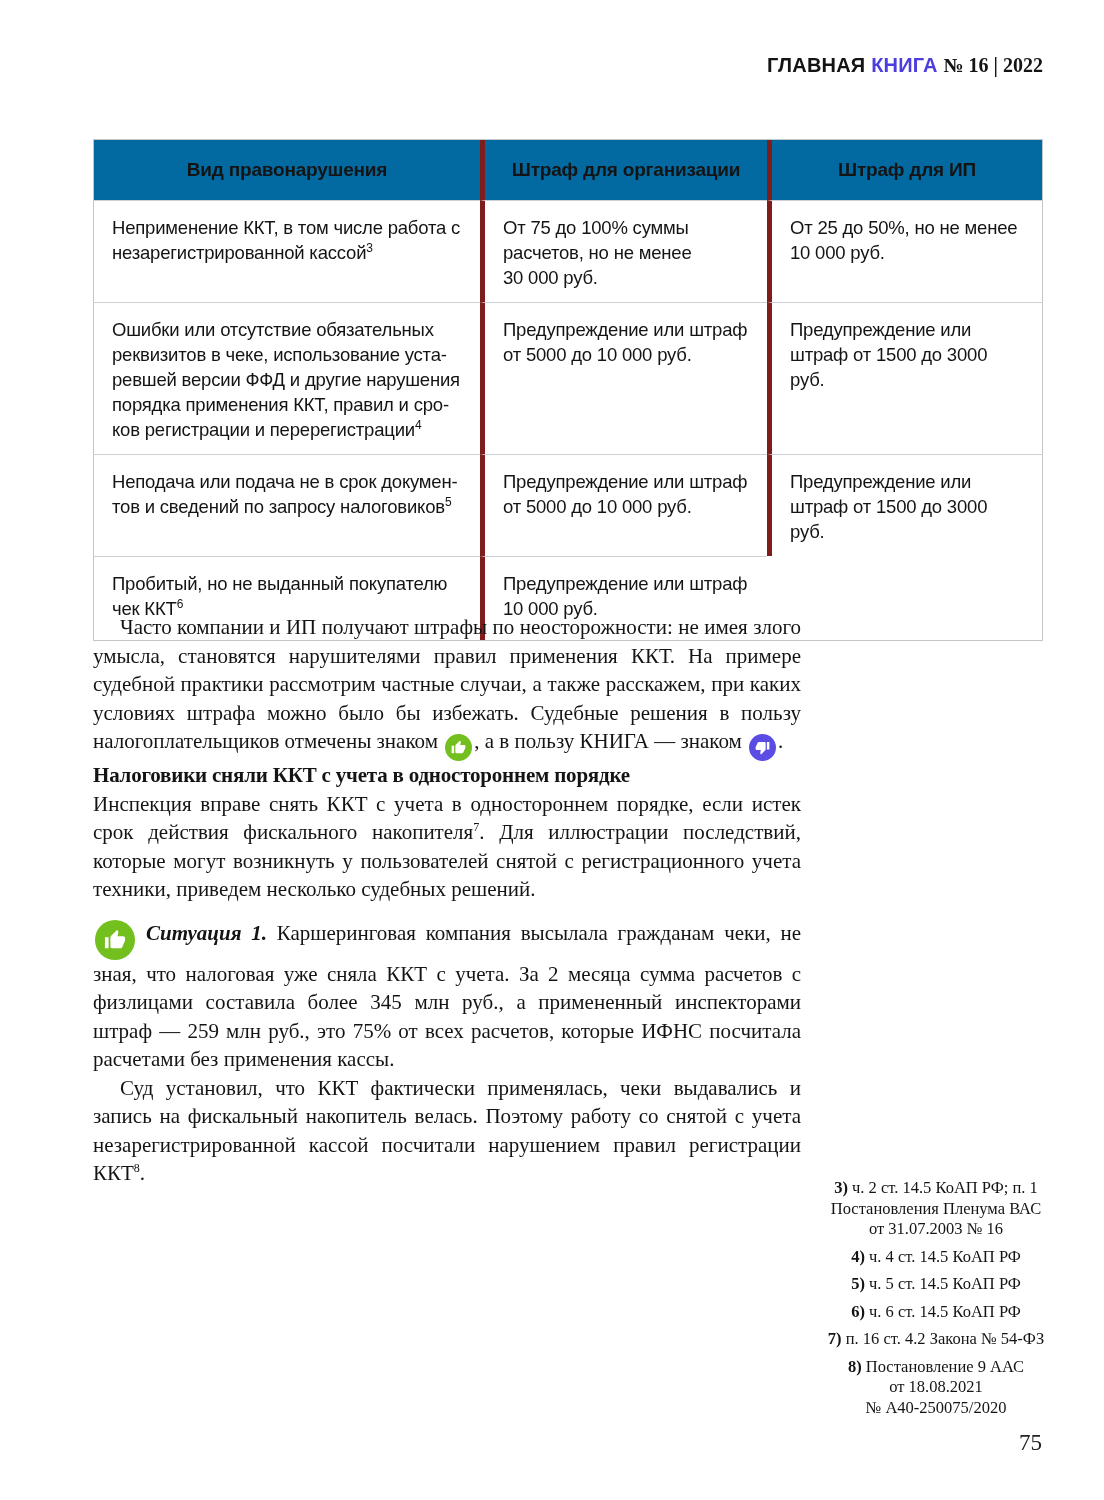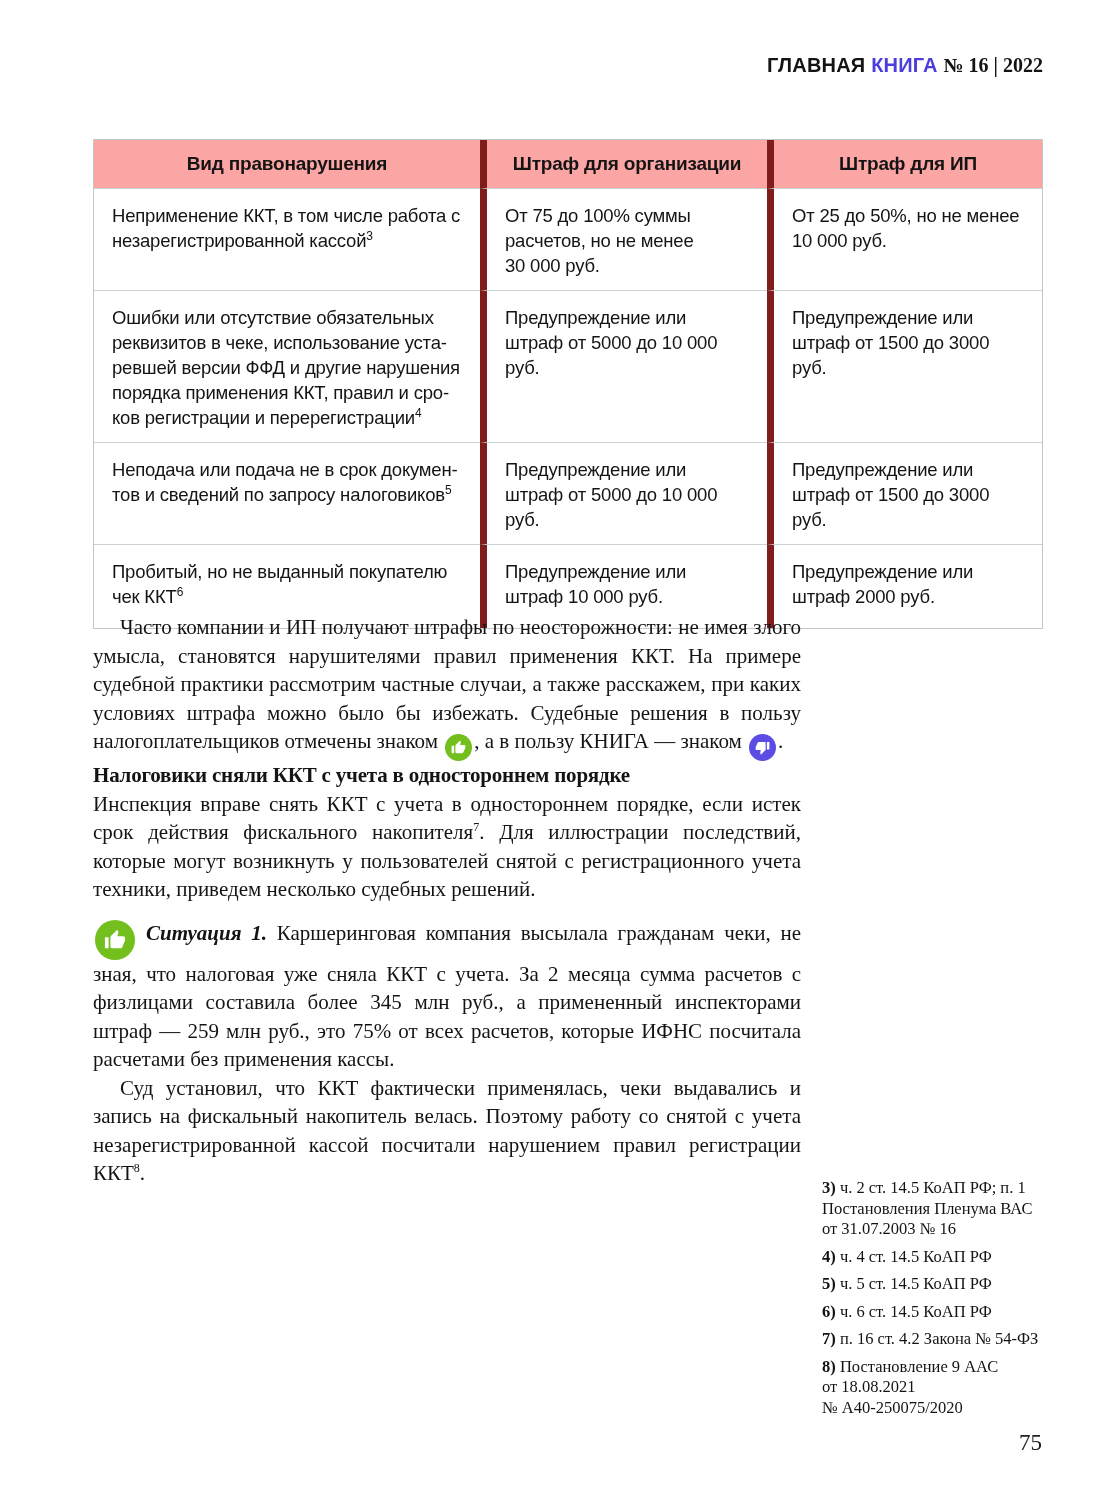--- a/index.html
+++ b/index.html
@@ -10,25 +10,25 @@
   .masthead{position:absolute;top:54px;right:61px;font-weight:bold;font-size:20px;
             font-family:"Liberation Sans",sans-serif;letter-spacing:0.2px;white-space:nowrap;}
   .masthead .accent{color:#4c3edd;}
   .masthead .issue{font-family:"Liberation Serif",serif;letter-spacing:0;}
 
   
   .fine-table{position:absolute;left:93px;top:139px;width:950px;box-sizing:border-box;
               display:grid;grid-template-columns:386px 287px 275px;
               border:1px solid #c2c8ca;background:#fff;
               font-family:"Liberation Sans",sans-serif;}
-  .th{background:#fca5a5;height:48px;box-sizing:border-box;display:flex;align-items:center;
+  .th{background:#0369a1;height:60px;box-sizing:border-box;display:flex;align-items:center;
       justify-content:center;font-weight:bold;font-size:19px;letter-spacing:-0.2px;}
   .td{box-sizing:border-box;padding:14px 18px 12px;font-size:18.5px;line-height:25px;
       letter-spacing:-0.2px;border-top:1px solid #ccd1d3;hyphens:manual;}
-  .c2,.c3{border-left:7px solid #7f1d1d;}
+  .c2,.c3{border-left:5px solid #7f1d1d;}
   .r1{min-height:85px}.r2{min-height:140px}.r3{min-height:85px}.r4{min-height:84px}
   .td sup,.main sup{font-size:12px;line-height:0;}
 
   
   .main{position:absolute;left:93px;top:613px;width:708px;}
   .main p{margin:0;font-size:21px;line-height:28.5px;text-align:justify;hyphens:manual;}
   .indent{text-indent:27px;}
   .section-title{font-size:27px;line-height:33px;font-weight:bold;margin:29px 0 14px;
                  text-align:left;letter-spacing:-0.2px;}
   .sit{margin-top:15px !important;}
@@ -39,21 +39,21 @@
                align-items:center;justify-content:center;vertical-align:-7px;margin:0 2px;}
   .icon-circle.up{background:#72bf1d;}
   .icon-circle.down{background:#5b4de4;}
   .icon-circle svg{width:15px;height:15px;fill:#fff;}
   .icon-big{width:40px;height:40px;vertical-align:-11px;margin-right:11px;}
   .icon-big svg{width:22px;height:22px;}
 
   
   .footnotes{position:absolute;left:822px;top:1178px;width:228px;font-size:16.5px;
              line-height:20.5px;}
-  .fn{margin-bottom:7px;}
+  .fn{margin-bottom:7px;text-align:center;}
   .fn-num{font-weight:bold;}
   .fn-text{white-space:pre-line;}
 
   .page-number{position:absolute;top:1430px;right:62px;font-size:23px;color:#222;text-align:center;}
 </style>
 </head>
 <body>
 
 <div class="page">
 
@@ -75,21 +75,20 @@
     <div class="td c1 r2"><span>Ошибки или отсутствие обязательных реквизитов в чеке, использование уста­ревшей версии ФФД и другие нарушения порядка применения ККТ, правил и сро­ков регистрации и перерегистрации</span><sup>4</sup></div>
     <div class="td c2 r2">Предупреждение или штраф от 5000 до 10&nbsp;000 руб.</div>
     <div class="td c3 r2">Предупреждение или штраф от 1500 до 3000 руб.</div>
 
     <div class="td c1 r3"><span>Неподача или подача не в срок докумен­тов и сведений по запросу налоговиков</span><sup>5</sup></div>
     <div class="td c2 r3">Предупреждение или штраф от 5000 до 10&nbsp;000 руб.</div>
     <div class="td c3 r3">Предупреждение или штраф от 1500 до 3000 руб.</div>
 
     <div class="td c1 r4"><span>Пробитый, но не выданный покупателю чек ККТ</span><sup>6</sup></div>
     <div class="td c2 r4">Предупреждение или штраф 10&nbsp;000 руб.</div>
-    <div class="td c3 r4">Предупреждение или штраф 2000 руб.</div>
   </div>
 
   <div class="main">
 
     <p class="indent"><span>Часто компании и ИП получают штрафы по неосторожности: не имея злого умысла, становятся нарушителями правил примене­ния ККТ. На примере судебной практики рассмотрим частные слу­чаи, а также расскажем, при каких условиях штрафа можно было бы избежать. Судебные решения в пользу налогоплательщиков отмече­ны знаком</span>
       <span class="icon-circle up">
           <svg viewBox="0 0 24 24">
             <path d="M1 21h4V9H1v12zm22-11c0-1.1-.9-2-2-2h-6.31l.95-4.57.03-.32c0-.41-.17-.79-.44-1.06L14.17 1 7.58 7.59C7.22 7.95 7 8.45 7 9v10c0 1.1.9 2 2 2h9c.83 0 1.54-.5 1.84-1.22l3.02-7.05c.09-.23.14-.47.14-.73v-2z"></path>
           </svg>
         </span><span>, а в пользу КНИГА — знаком</span>

